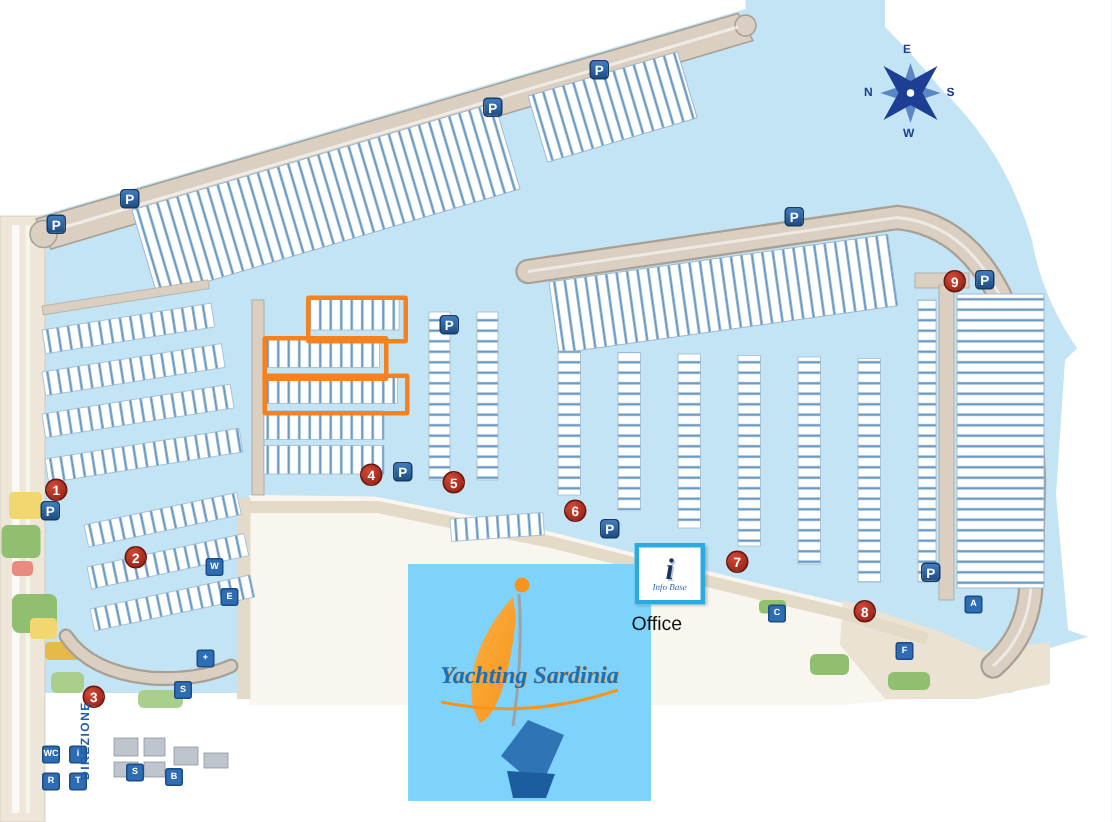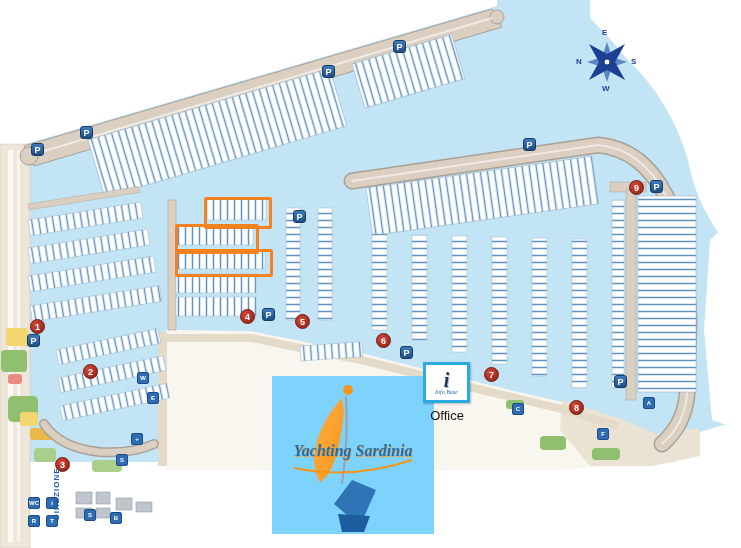--- a/index.html
+++ b/index.html
@@ -19,21 +19,21 @@
        display:flex;align-items:center;justify-content:center;z-index:4;letter-spacing:0;}
   .hl{position:absolute;border:3px solid #f5821f;border-radius:2px;background:transparent;z-index:5;}
 
   
   .office-box{position:absolute;left:423px;top:362px;width:47px;height:41px;box-sizing:border-box;
               background:#fff;border:3px solid #29abe2;z-index:6;display:flex;flex-direction:column;
               align-items:center;justify-content:center;box-shadow:1px 1px 2px rgba(0,0,0,.25);}
   .office-i{font-family:"Liberation Serif",serif;font-style:italic;font-weight:bold;font-size:20px;
             line-height:18px;color:#16365c;text-shadow:1px 1px 0 #b8c6d8;}
   .office-cap{font-family:"Liberation Serif",serif;font-style:italic;font-size:6px;color:#2e6db4;}
-  .office-label{position:absolute;left:421px;top:408px;width:52px;text-align:center;font-size:13px;
+  .office-label{position:absolute;left:421px;top:408px;width:52px;font-size:13px;
                 color:#111;z-index:6;}
 
   
   .compass{position:absolute;left:575px;top:30px;width:64px;height:64px;z-index:4;}
   .compass-letter{position:absolute;font-size:8px;font-weight:bold;color:#1c3f94;}
 
   
   .direzione{position:absolute;left:52px;top:456px;height:64px;writing-mode:vertical-rl;
              transform:rotate(180deg);font-size:8px;font-weight:bold;color:#1f5faa;
              letter-spacing:1px;z-index:5;}

